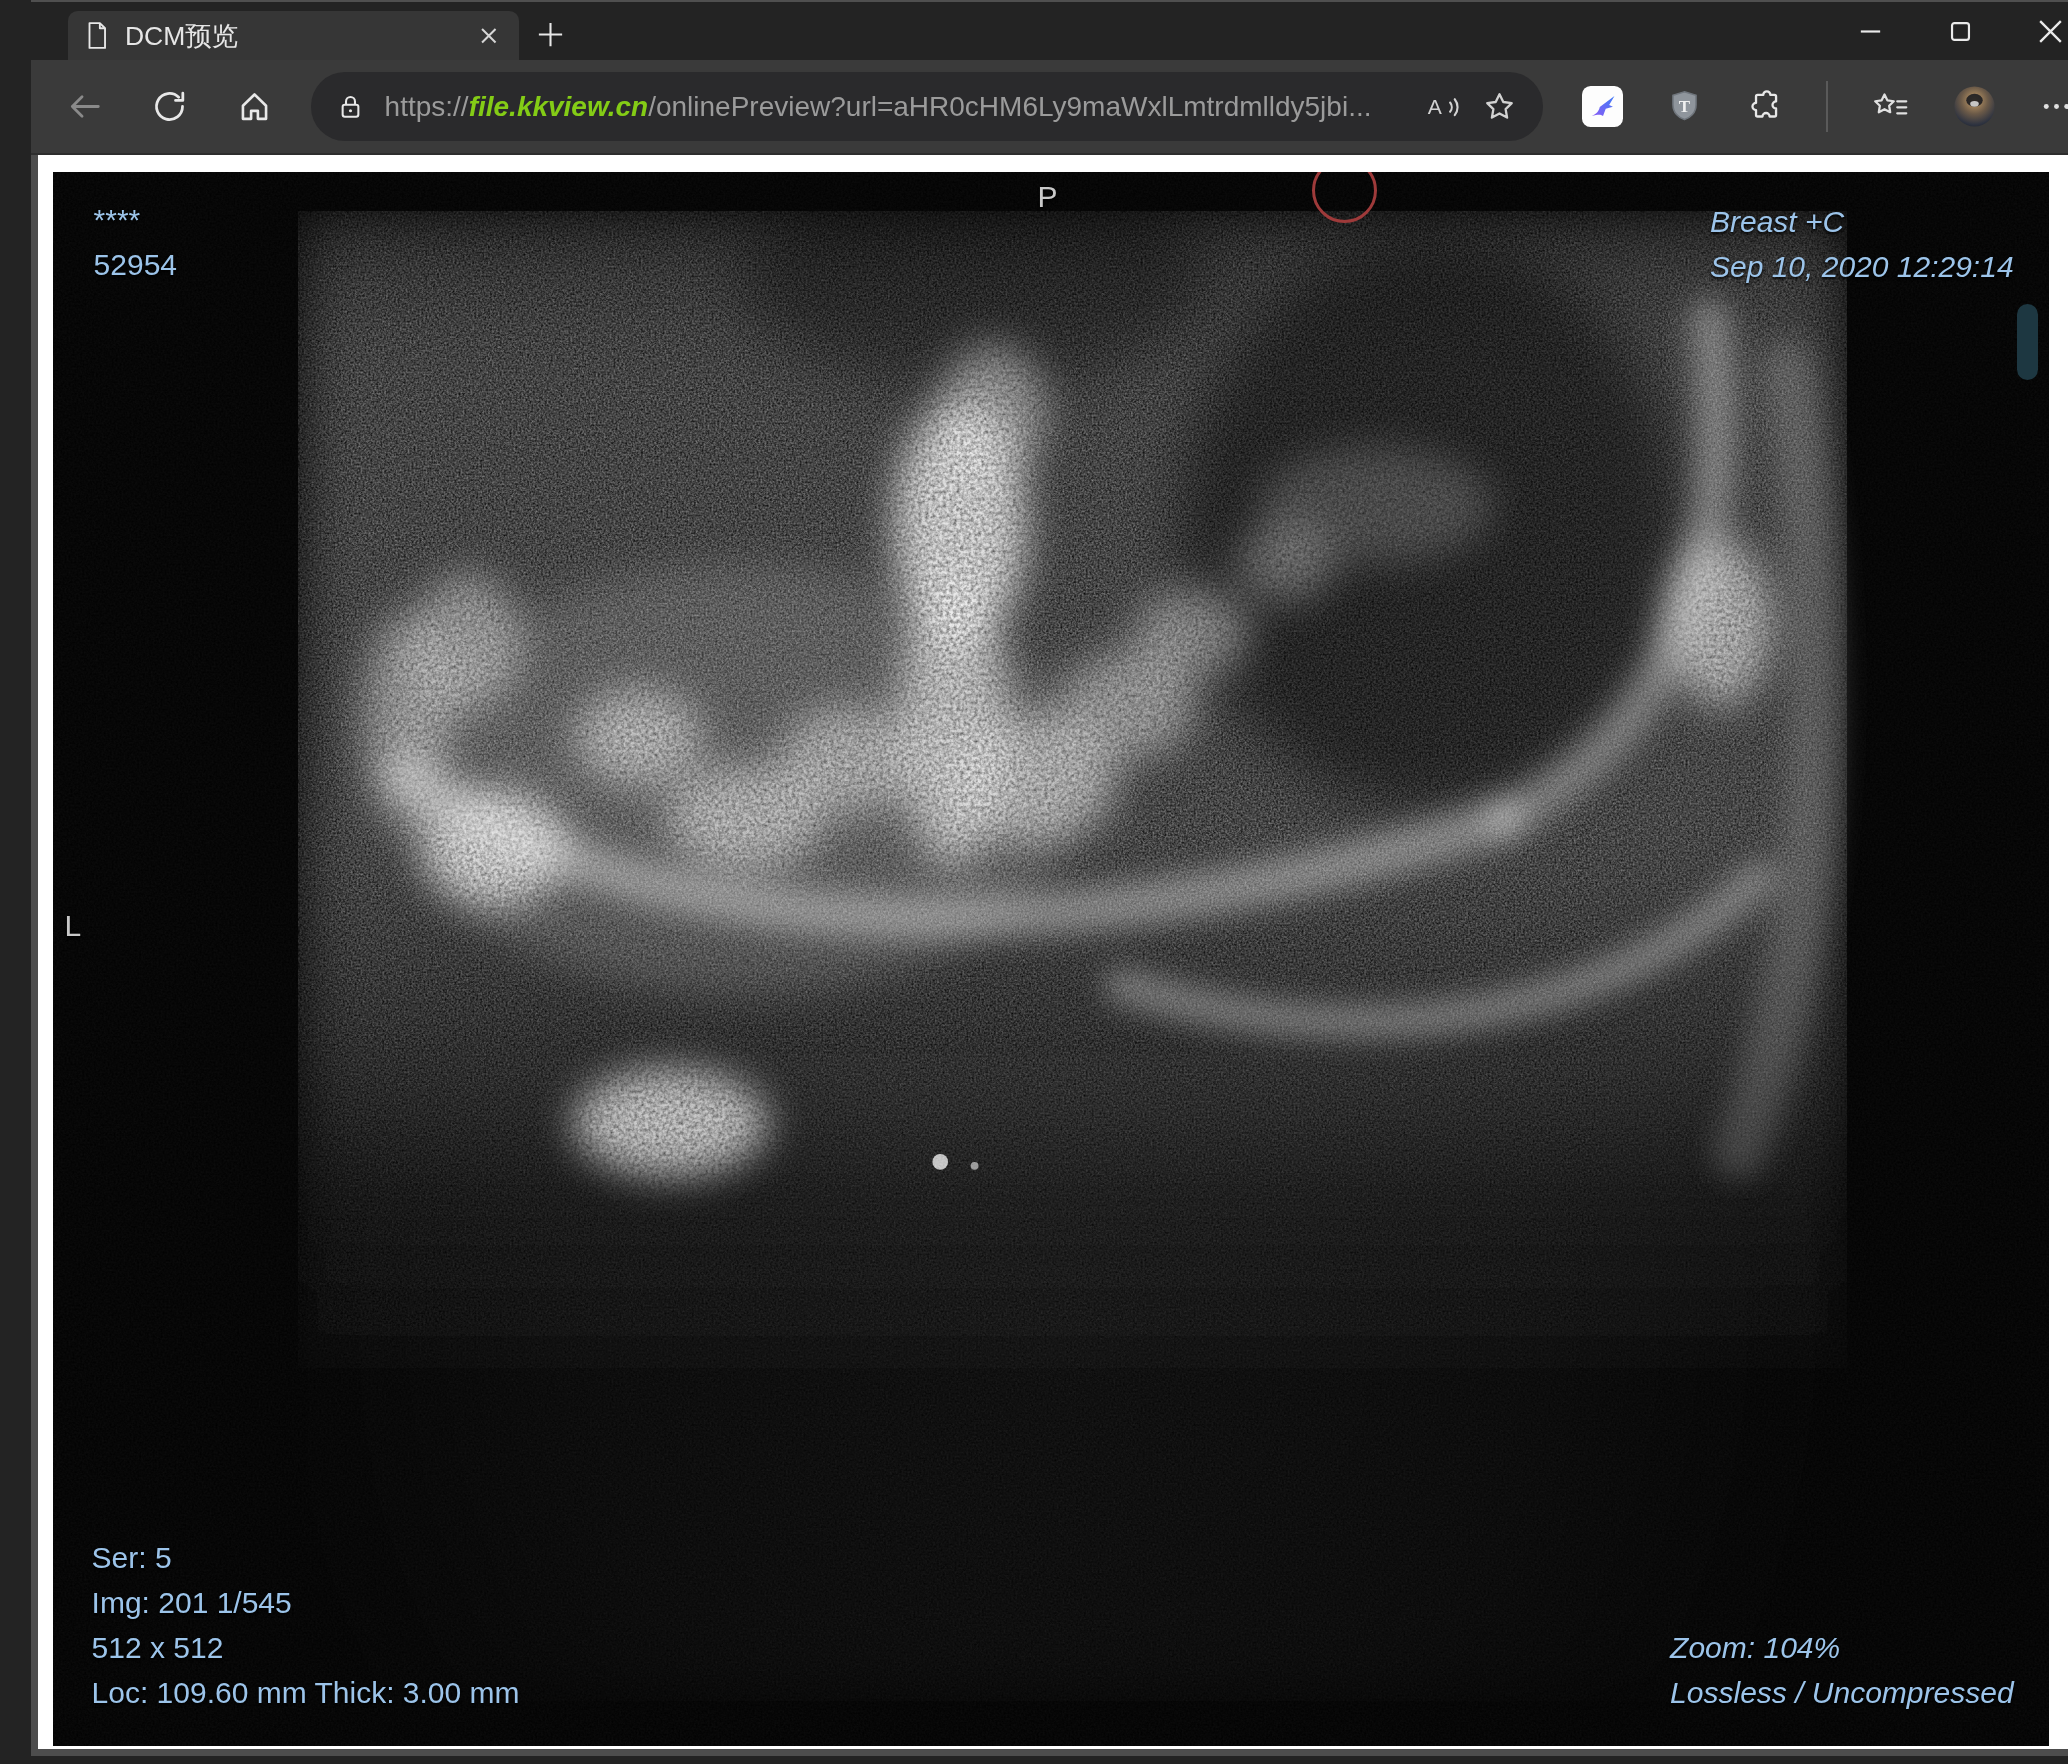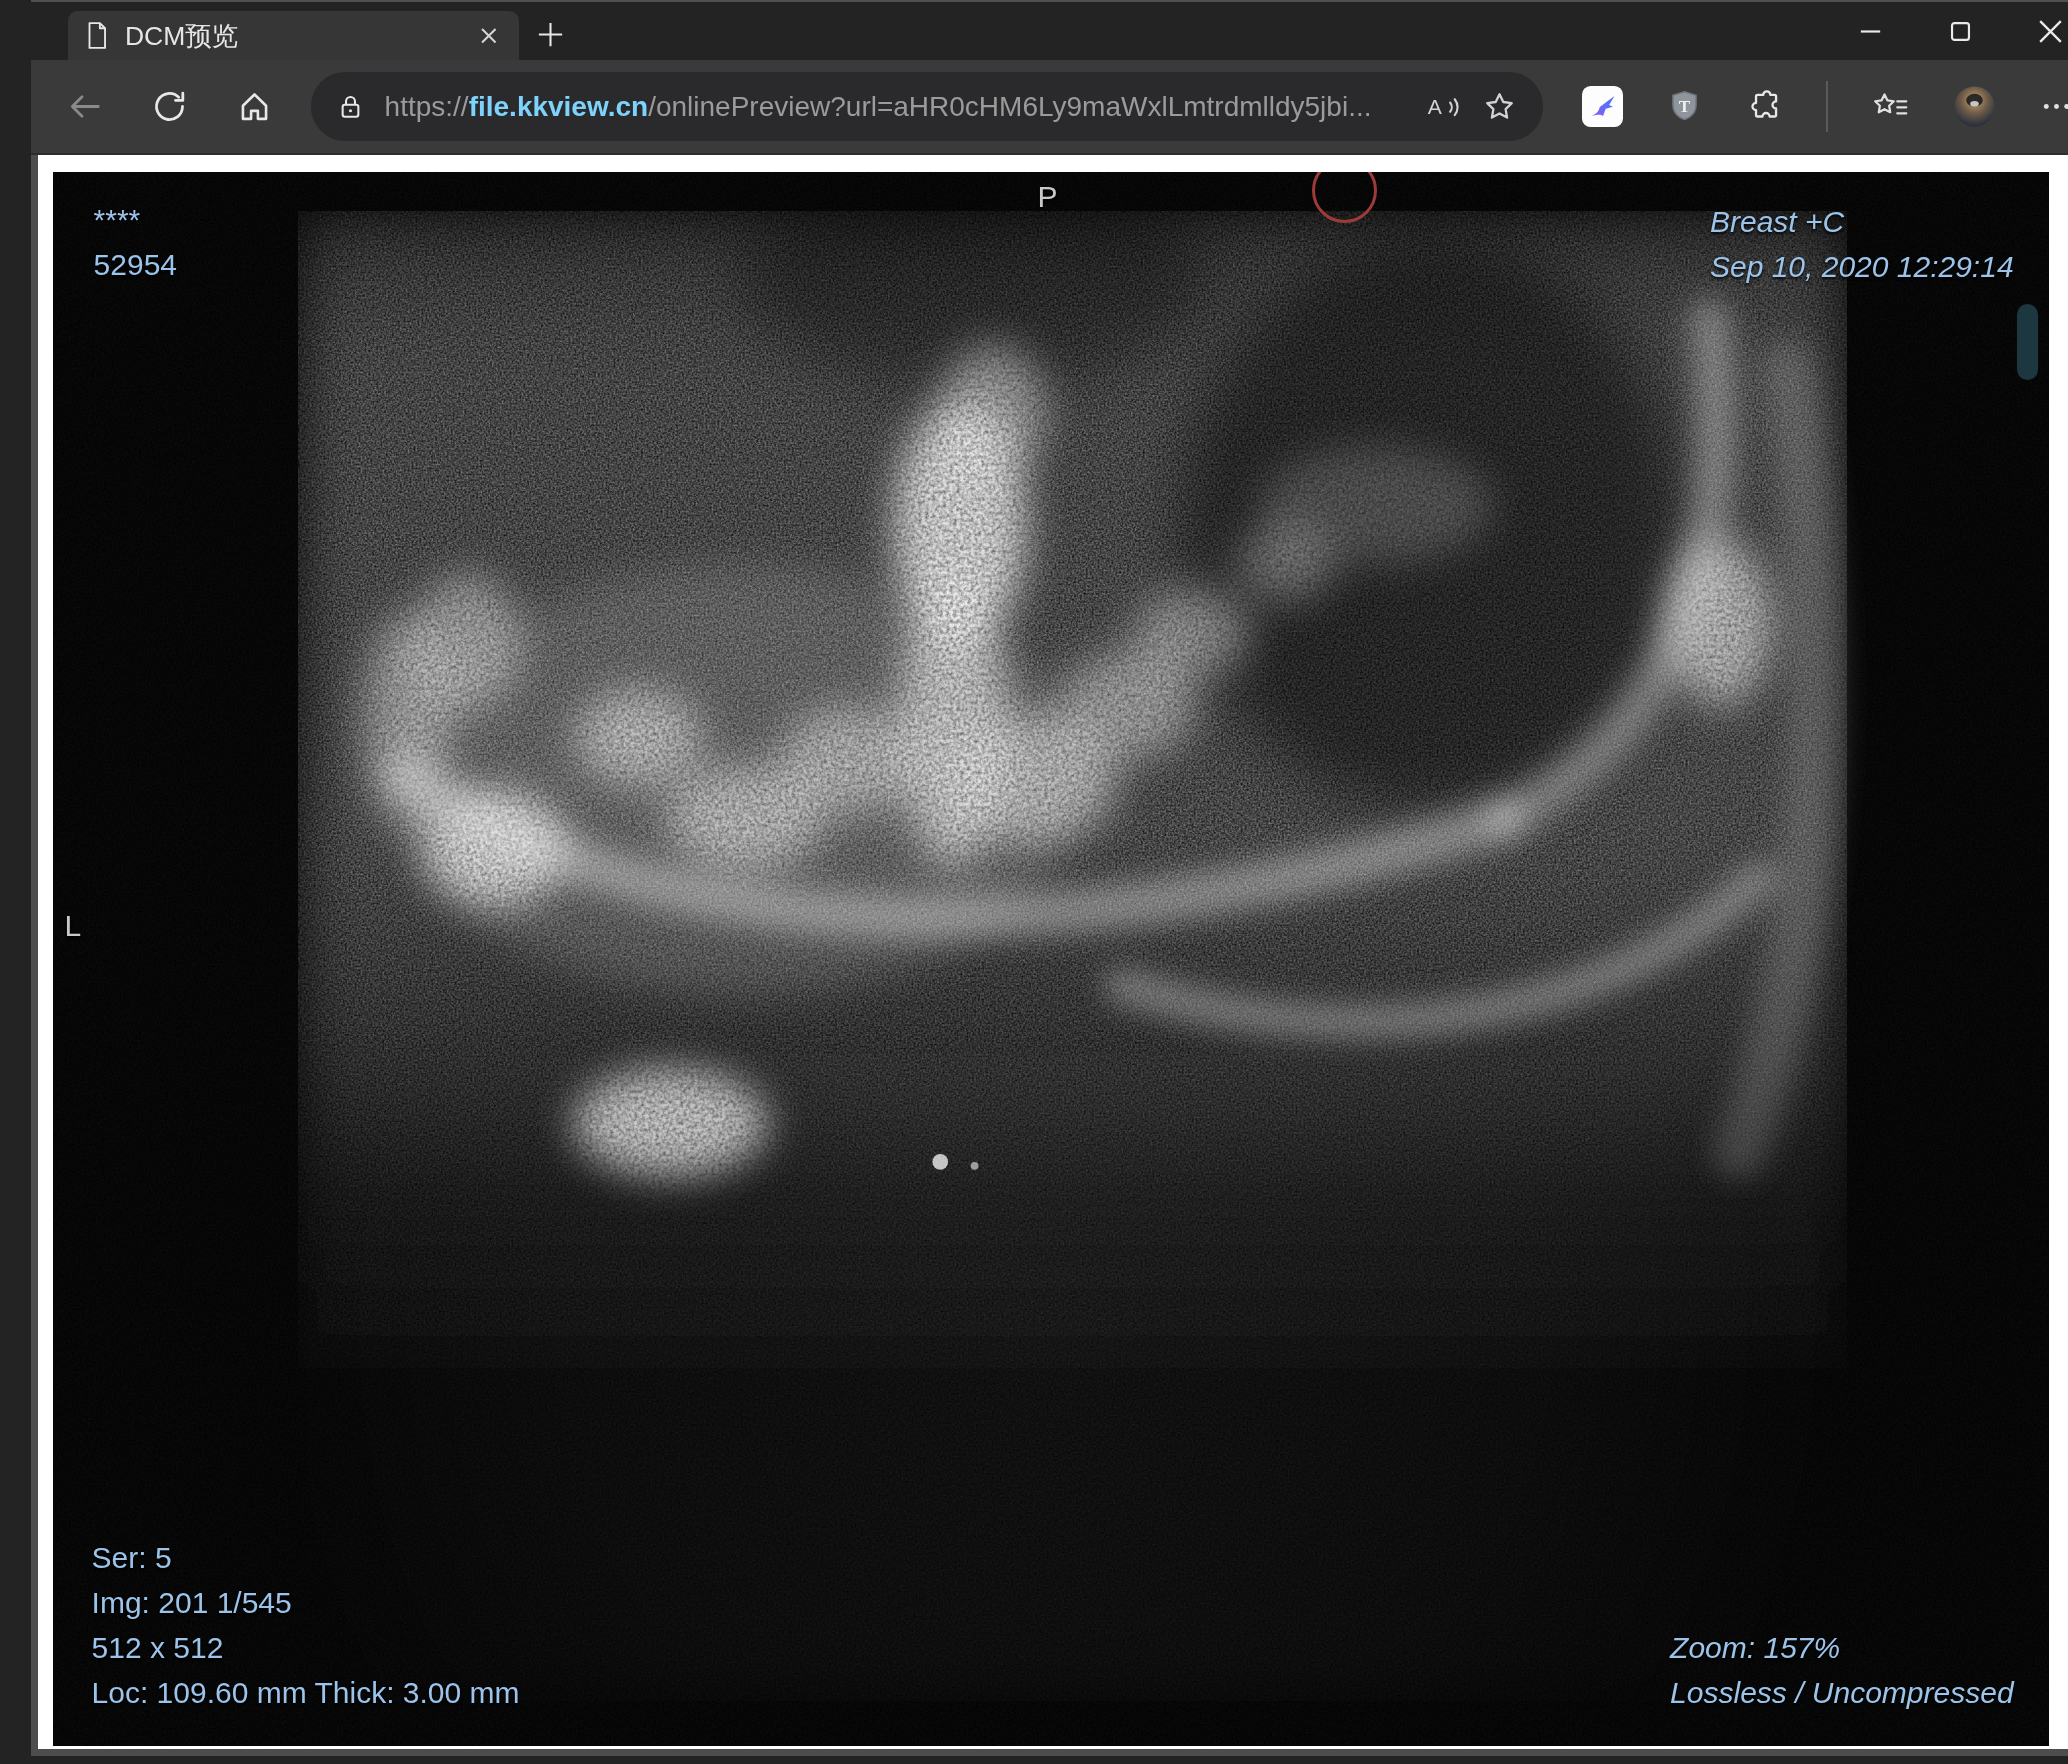--- a/index.html
+++ b/index.html
@@ -14,21 +14,21 @@
   .newtab{position:absolute;left:500px;bottom:5.9px;width:39px;height:39px;display:flex;align-items:center;justify-content:center;}
   .wincontrols{position:absolute;right:3.9px;top:0;height:100%;display:flex;}
   .winbtn{width:90px;height:100%;display:flex;align-items:center;justify-content:center;}
   
   .toolbar{height:93px;background:#3a3a3a;display:flex;align-items:center;padding:0 25.5px;border-bottom:2.9px solid #2d2d2d;box-sizing:content-box;}
   .tbtn{width:55px;height:65px;display:flex;align-items:center;justify-content:center;flex:0 0 auto;}
   .tbtn.gap{margin-left:30px;}
   .omnibox{flex:1;height:69px;margin-left:29px;background:#2a2a2c;border-radius:34px;display:flex;align-items:center;
            padding:0 25.5px;box-sizing:border-box;overflow:hidden;}
   .url{flex:1;font-size:28px;white-space:nowrap;overflow:hidden;margin-left:19.6px;color:#9b9b9b;}
-  .url .domain{color:#7dd3fc;font-weight:600;}
+  .url .domain{color:#84cc16;font-weight:600;font-style:italic;}
   .right-icons{display:flex;align-items:center;gap:43px;margin-left:39px;flex:0 0 auto;}
   .vdiv{width:2px;height:51px;background:#5a5a5a;}
   
   .page-wrap{height:1601px;background:#4d4d4d;padding:0 3.9px 6.9px 6.9px;box-sizing:border-box;}
   .page{position:relative;width:100%;height:100%;background:#ffffff;}
   .canvas{position:absolute;left:14.7px;top:16.7px;width:1996px;height:1574px;background:#000;overflow:hidden;}
   .mri{position:absolute;left:0;top:0;}
   .ov{position:absolute;color:#9cc4ea;font-size:30px;line-height:45px;text-shadow:0 2px 2.9px rgba(0,0,0,.95);white-space:nowrap;}
   .ov.gray{color:#c9c9c9;}
   .ov.r{text-align:left;font-style:italic;}
@@ -293,21 +293,21 @@
           <div>Breast +C</div>
           <div>Sep 10, 2020 12:29:14</div>
         </div>
         <div class="ov" style="left:39px;bottom:31px">
           <div>Ser: 5</div>
           <div>Img: 201 1/545</div>
           <div>512 x 512</div>
           <div>Loc: 109.60 mm Thick: 3.00 mm</div>
         </div>
         <div class="ov r" style="right:35px;bottom:31px">
-          <div>Zoom: 157%</div>
+          <div>Zoom: 104%</div>
           <div>Lossless / Uncompressed</div>
         </div>
 
         <div class="anno-circle"></div>
         <div class="viewer-thumb"></div>
       </div>
 
       <div class="sbar">
         <div class="arrow up"></div>
         <div class="thumb"></div>

